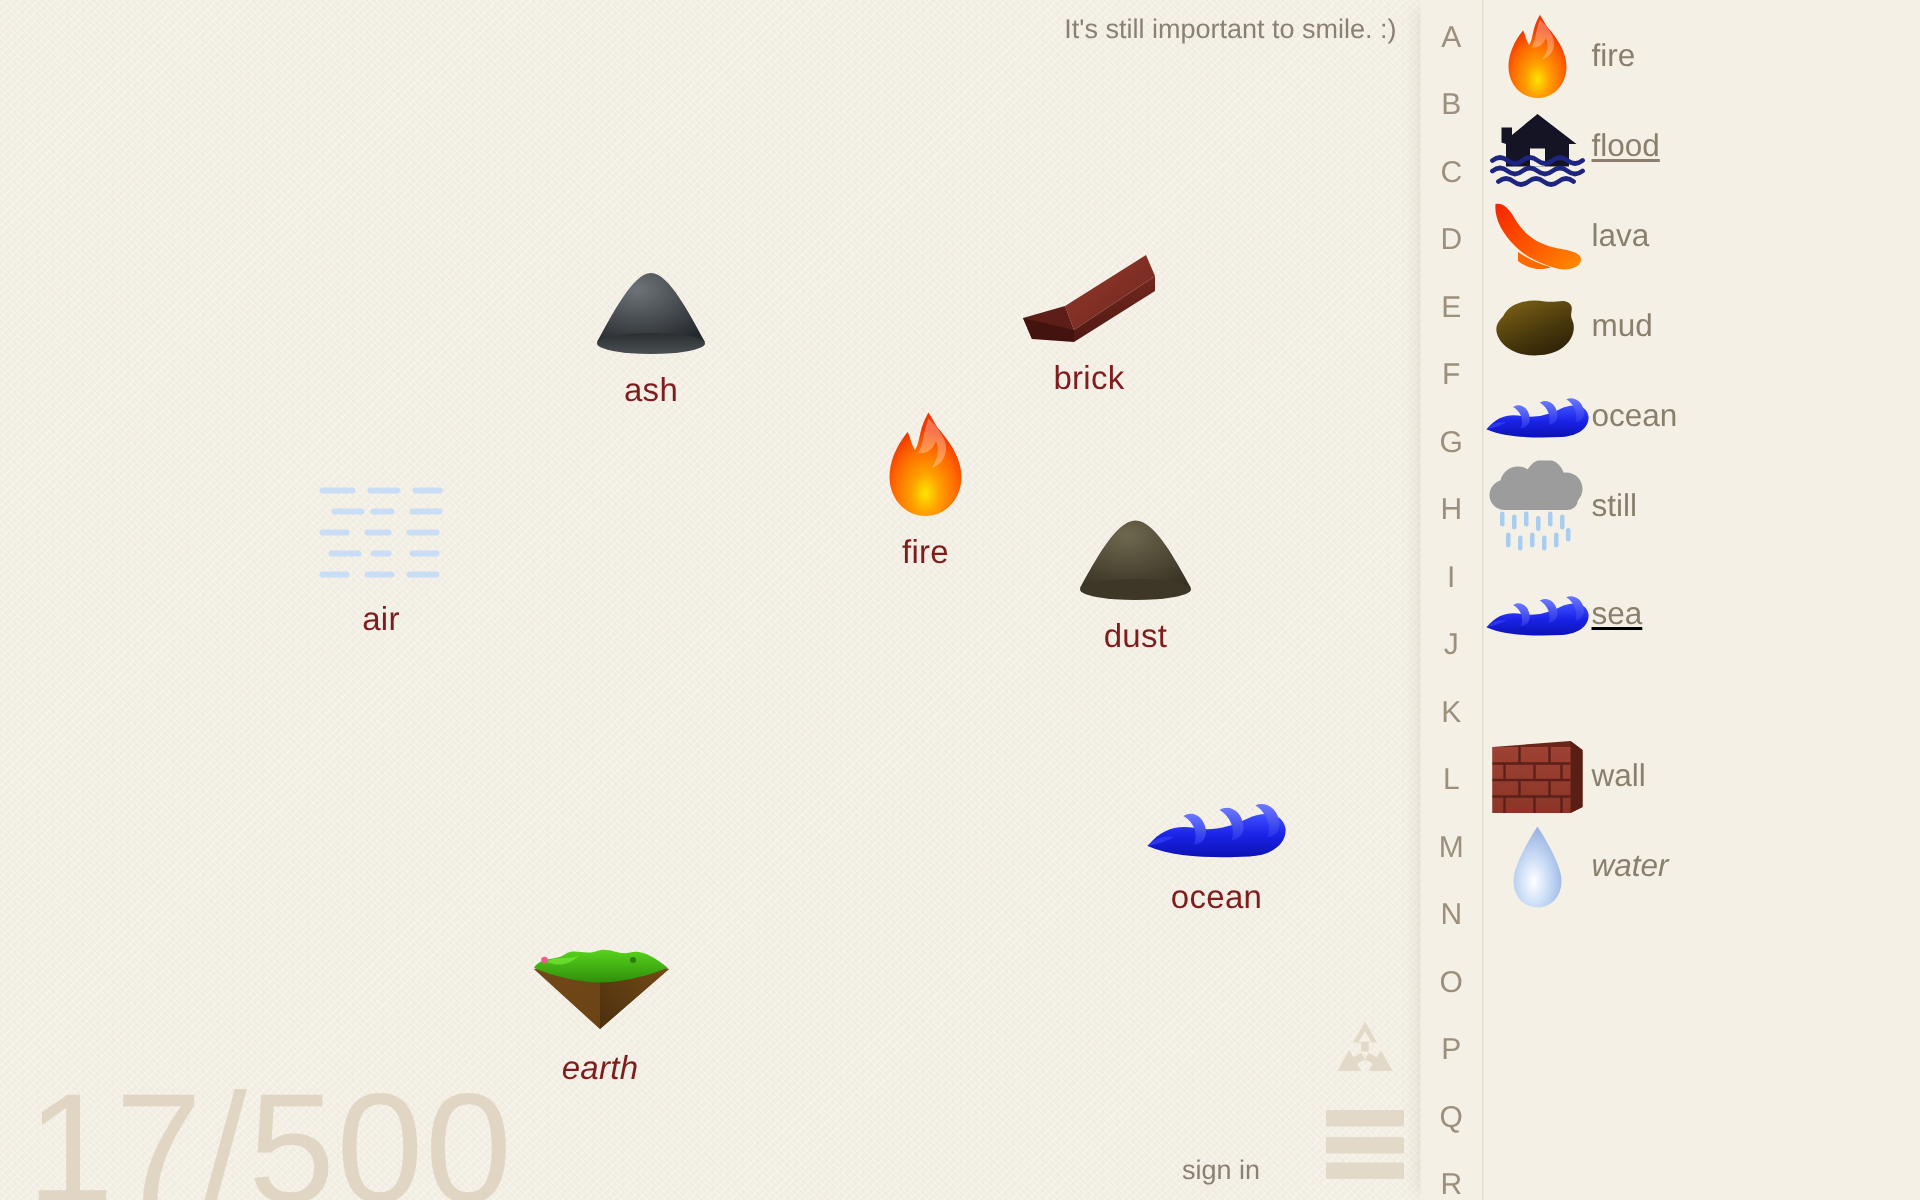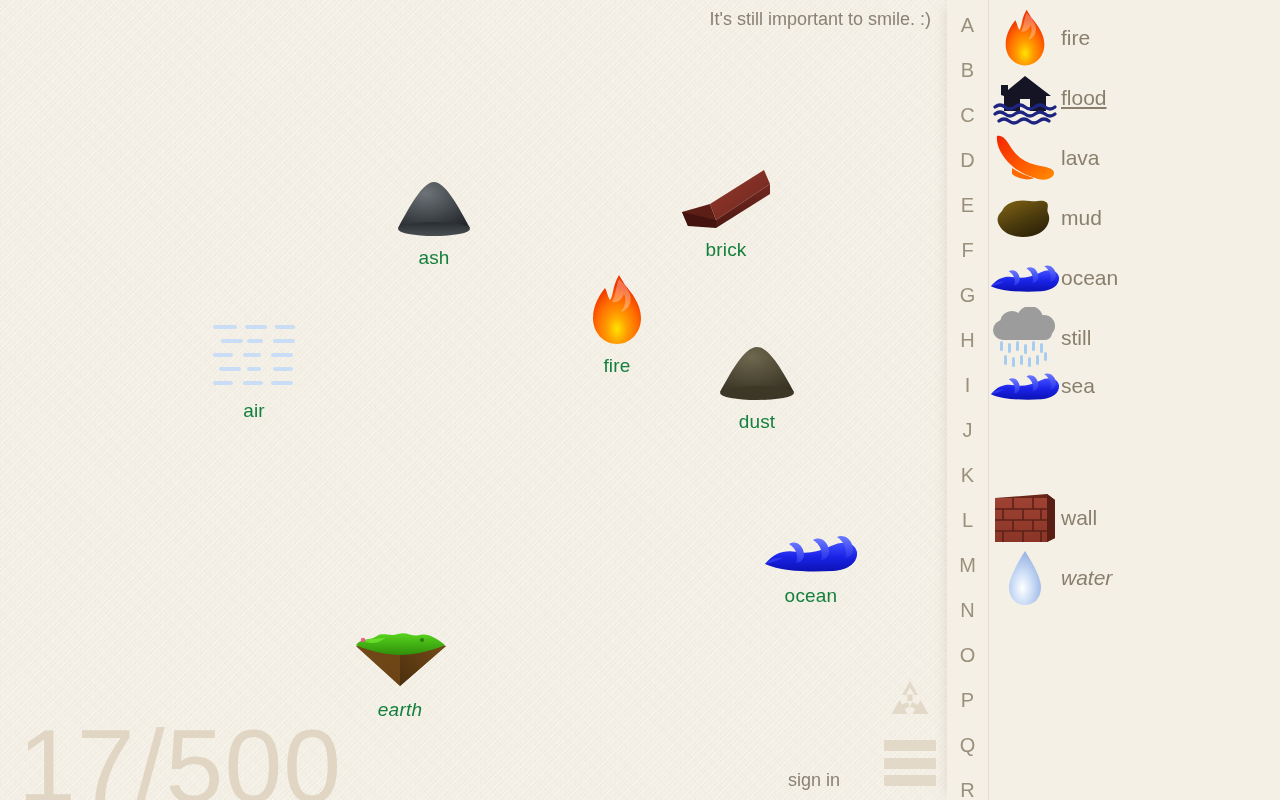--- a/index.html
+++ b/index.html
@@ -37,22 +37,22 @@
     user-select: none;
   }
   .board-item .icon-wrap {
     height: 86px;
     display: flex;
     align-items: flex-end;
     justify-content: center;
   }
   .board-item .lbl {
     margin-top: 9px;
-    font-size: 19px;
-    color: #15803d;
+    font-size: 22px;
+    color: #7f1d1d;
     letter-spacing: .2px;
   }
 
   
   #tagline {
     position: absolute;
     right: 16px; top: 9px;
     font-size: 18px;
     color: #8b8074;
     white-space: nowrap;
@@ -510,21 +510,21 @@
       <rect x="22" y="50" width="3" height="10" rx="1.5"></rect>
       <rect x="30" y="48" width="3" height="10" rx="1.5"></rect>
       <rect x="38" y="50" width="3" height="10" rx="1.5"></rect>
       <rect x="46" y="48" width="3" height="10" rx="1.5"></rect>
       <rect x="54" y="45" width="3" height="9" rx="1.5"></rect>
     </g>
   </svg>
         </div>
         <div class="lbl">still</div>
       </div>
-      <div class="lib-item" style="top: 356px;">
+      <div class="lib-item" style="top: 380px; text-decoration: underline;">
         <div class="icon-wrap">
           <svg class="ic ic-wave sm" viewBox="0 0 96 46">
     <defs>
       <linearGradient id="wvg3" x1="0" y1="0" x2="0" y2="1">
         <stop offset="0" stop-color="#3f4fff"></stop>
                 <stop offset="50%" stop-color="#1a22e6"></stop>
                 <stop offset="1" stop-color="#0c12b4"></stop>
       </linearGradient>
       <linearGradient id="wvl3" x1="0" y1="0" x2="0" y2="1">
         <stop offset="0" stop-color="#6c79ff"></stop>

